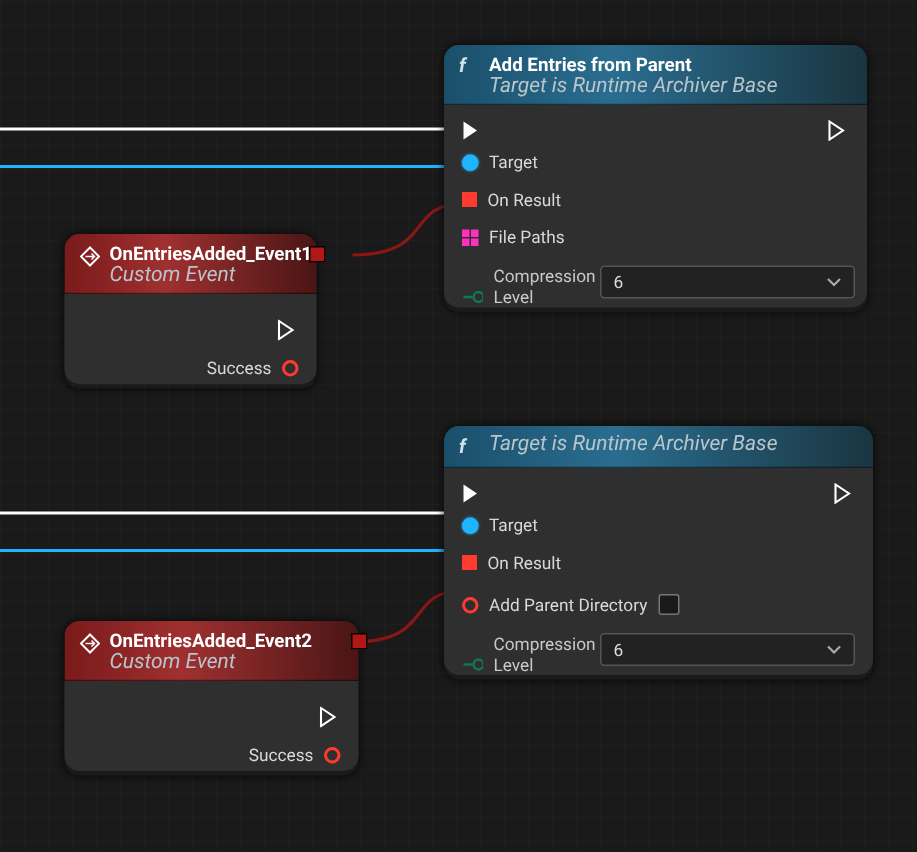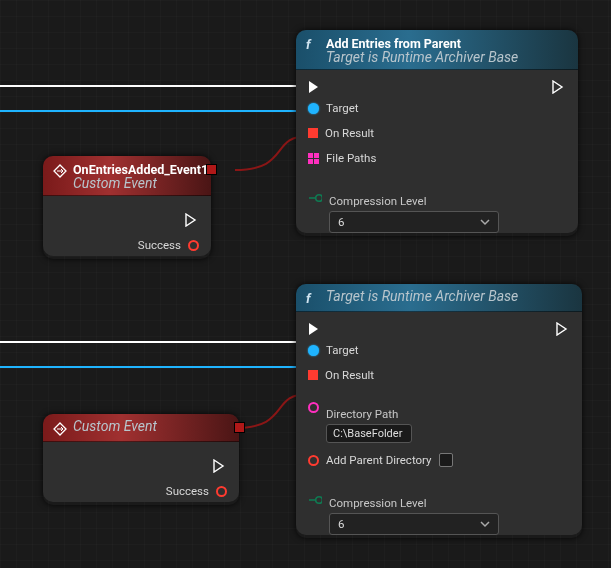--- a/index.html
+++ b/index.html
@@ -142,21 +142,21 @@
   
   svg.curve { position: absolute; overflow: visible; }
 
   .body-exec-row { display:flex; justify-content:space-between; align-items:center; }
 
   .green-arc {
     width: 14px; height: 14px;
   }
   .green-arc svg { width:14px; height:14px; display:block; }
 
-  .sublabel-block { display:flex; flex-direction:column; gap:3px; margin-left:0;margin-top:17px; }
+  .sublabel-block { display:flex; flex-direction:row; gap:3px; margin-left:0; }
 </style>
 </head>
 <body>
 
 <div class="wA1"></div>
 <div class="wA2"></div>
 <div class="wC1"></div>
 <div class="wC2"></div>
 
 <svg class="curve" style="left:230px; top:130px; width:90px; height:50px">
@@ -276,29 +276,20 @@
       </span>
     </div>
     <div class="row">
       <span class="circle-pin blue-filled"></span>
       <span class="pin-label">Target</span>
     </div>
     <div class="row">
       <span class="square-pin red-filled"></span>
       <span class="pin-label">On Result</span>
     </div>
-    <div class="row" style="align-items:flex-start; margin-top:4px;">
-      <span class="circle-pin magenta-outline" style="margin-top:12px;"></span>
-      <div class="sublabel-block">
-        <span class="pin-label light">Directory Path</span>
-        <span class="textbox">
-          <span>C:\BaseFolder</span>
-        </span>
-      </div>
-    </div>
     <div class="row" style="margin-top:6px;">
       <span class="circle-pin red-outline"></span>
       <span class="pin-label">Add Parent Directory</span>
       <span class="checkbox"></span>
     </div>
     <div class="row" style="align-items:flex-start; margin-top:8px;">
       <span class="green-arc" style="margin-top:14px;">
         <svg viewBox="0 0 14 14">
             <circle cx="11" cy="7" r="3.3" fill="none" stroke="#0f7a52" stroke-width="1.6"></circle>
             <path d="M7 7 L1 7" stroke="#0f7a52" stroke-width="1.6"></path>
@@ -321,20 +312,21 @@
 
 <div id="nodeD" class="node">
   <div class="node-header red" style="position:relative;">
     <span class="hdr-icon ev">
       <svg viewBox="0 0 14 14">
           <path d="M7 1 L13 7 L7 13 L1 7 Z" fill="none" stroke="#fff" stroke-width="1.3"></path>
           <path d="M4 7 L10 7 M8 5 L10 7 L8 9" stroke="#fff" stroke-width="1" fill="none"></path>
         </svg>
     </span>
     <div class="hdr-texts">
+      <span class="hdr-title">OnEntriesAdded_Event2</span>
       <span class="hdr-sub">Custom Event</span>
     </div>
     <span class="delegate-square"></span>
   </div>
   <div class="node-body">
     <div class="row right">
       <span class="exec-pin">
         <svg viewBox="0 0 14 14">
             <path d="M1 1 L10 7 L1 13 Z" fill="none" stroke="#fff" stroke-width="1.4"></path>
           </svg>

